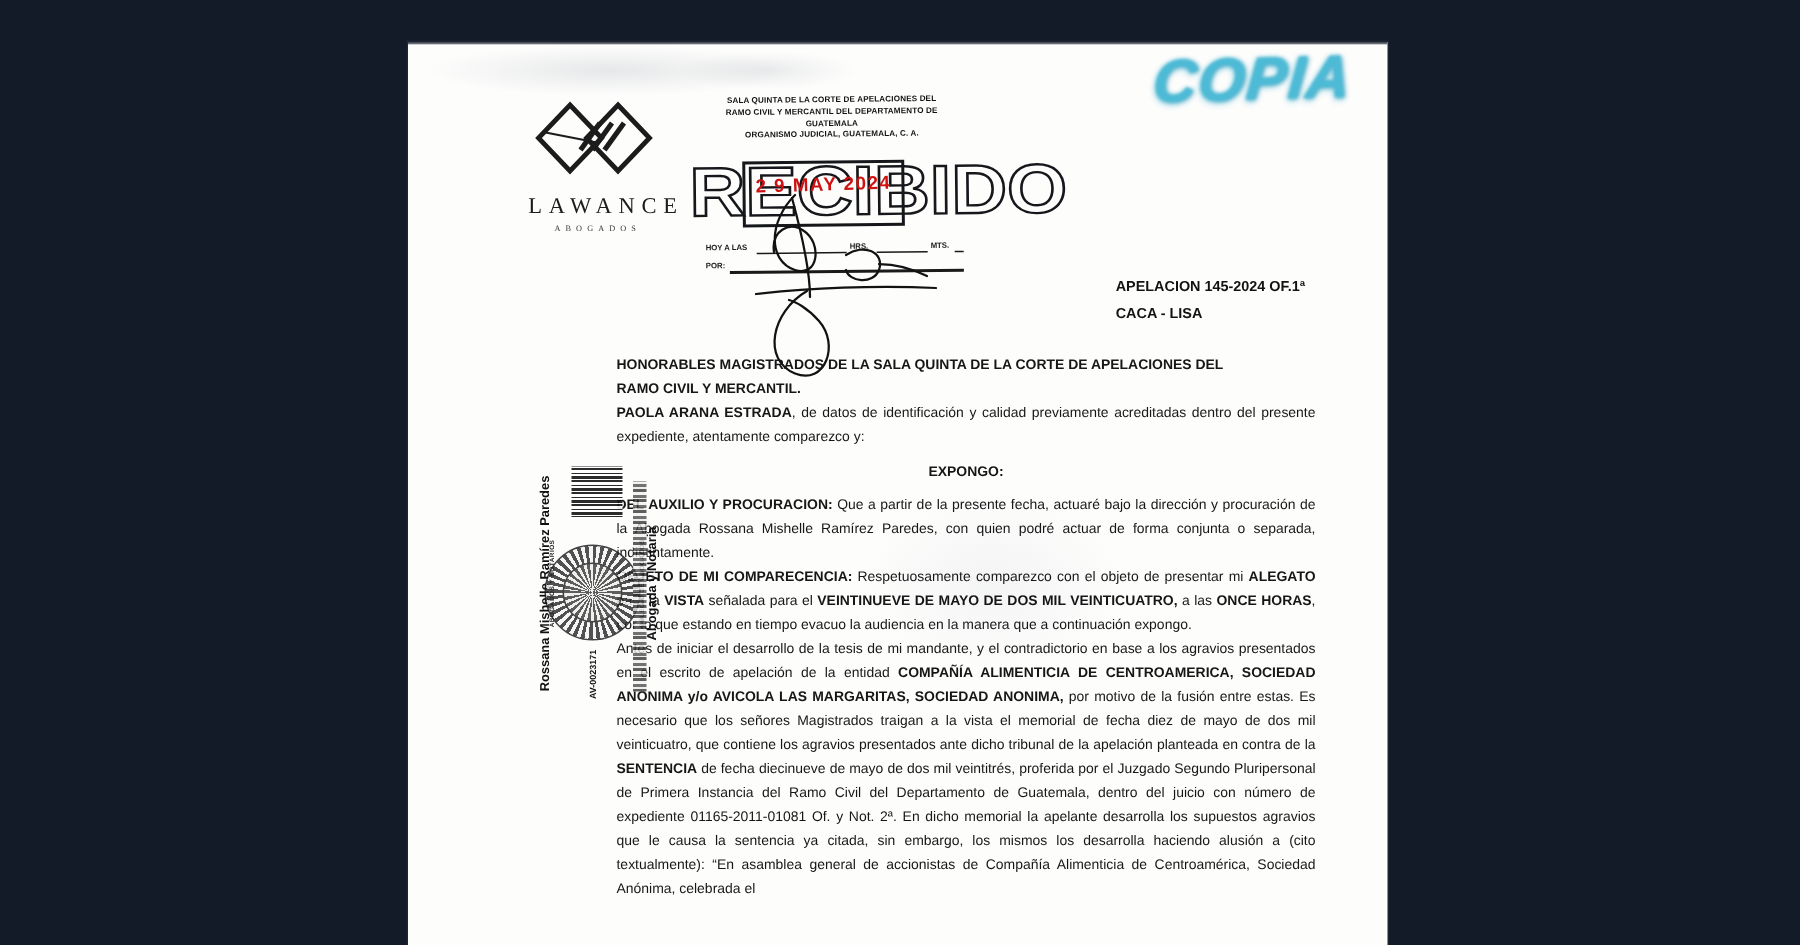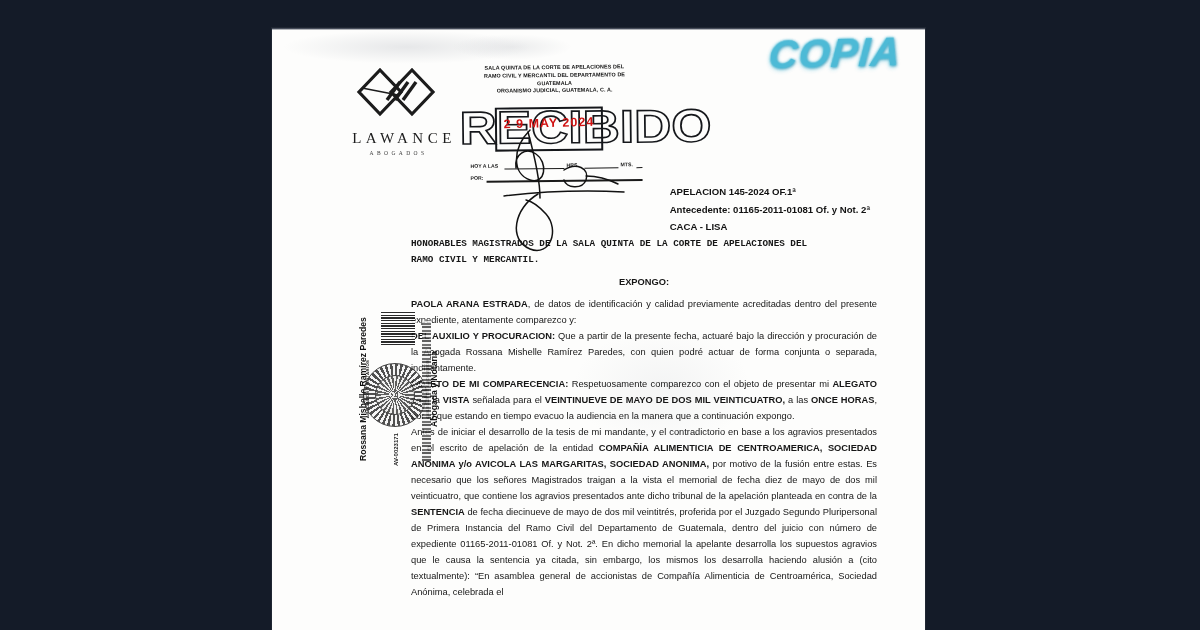--- a/index.html
+++ b/index.html
@@ -191,21 +191,21 @@
     left: 139px; top: 208px;
     width: 466px;
     color: #161616;
     font-family: "Liberation Sans", sans-serif;
     font-size: 9.3px;
     line-height: 1.72;
   }
   .p { margin: 0 0 0 0; text-align: justify; }
   .p.center { text-align: center; font-weight: bold; margin: 7px 0 6px 0; }
   .b { font-weight: bold; }
-  .ttl { font-weight: bold; font-family: Liberation Mono, monospace; }
+  .ttl { font-weight: bold; }
 
   
   #lawyer-seal {
     position: absolute;
     left: 46px; top: 330px;
     width: 160px; height: 62px;
     transform: rotate(-90deg);
     transform-origin: 50% 50%;
   }
   #lawyer-seal .seal-name {
@@ -342,30 +342,29 @@
       <path d="M60 44 C 66 66, 72 92, 72 110"></path>
       <path d="M96 82 C 108 74, 122 80, 118 92 C 114 102, 98 100, 96 92"></path>
       <path d="M118 88 C 130 88, 142 92, 150 96"></path>
       <path d="M36 108 C 70 104, 116 102, 156 104"></path>
       <path d="M70 106 C 46 120, 40 152, 62 161 C 82 169, 92 142, 78 126 C 70 117, 62 113, 58 112"></path>
     </g>
   </svg>
 
   <div id="head-right">
     <div>APELACION 145-2024 OF.1ª</div>
-    <div>Antecedente: 01165-2011-01081 Of. y Not. 2ª</div>
     <div>CACA - LISA</div>
   </div>
 
   <div id="body-text">
     <p class="p ttl">HONORABLES MAGISTRADOS DE LA SALA QUINTA DE LA CORTE DE APELACIONES DEL</p>
     <p class="p ttl">RAMO CIVIL Y MERCANTIL.</p>
+    <p class="p"><span class="b">PAOLA ARANA ESTRADA</span><span>, de  datos de identificación y calidad previamente acreditadas dentro del presente expediente, atentamente comparezco y:</span></p>
+
     <p class="p center">EXPONGO:</p>
-
-    <p class="p"><span class="b">PAOLA ARANA ESTRADA</span><span>, de  datos de identificación y calidad previamente acreditadas dentro del presente expediente, atentamente comparezco y:</span></p>
 
     <p class="p"><span class="b">DEL AUXILIO Y PROCURACION:</span><span> Que a partir de la presente fecha, actuaré bajo la dirección y procuración de la Abogada Rossana Mishelle Ramírez Paredes, con quien podré actuar de forma conjunta o separada, indistintamente.</span></p>
 
     <p class="p"><span class="b">OBJETO DE MI COMPARECENCIA:</span><span> Respetuosamente comparezco con el objeto de presentar mi </span><span class="b">ALEGATO</span><span> para la </span><span class="b">VISTA</span><span> señalada para el </span><span class="b">VEINTINUEVE DE MAYO DE DOS MIL VEINTICUATRO,</span><span> a las </span><span class="b">ONCE HORAS</span><span>, por lo que estando en tiempo evacuo la audiencia en la manera que a continuación expongo.</span></p>
 
 
     <p class="p"><span>Antes de iniciar el desarrollo de la tesis de mi mandante, y el contradictorio en base a los agravios presentados en el escrito de apelación de la entidad </span><span class="b">COMPAÑÍA ALIMENTICIA DE CENTROAMERICA, SOCIEDAD ANONIMA y/o AVICOLA LAS MARGARITAS, SOCIEDAD ANONIMA,</span><span> por motivo de la fusión entre estas. Es necesario que los señores Magistrados traigan a la vista el memorial de fecha diez de mayo de dos mil veinticuatro, que contiene los agravios presentados ante dicho tribunal de la apelación planteada en contra de la </span><span class="b">SENTENCIA</span><span> de fecha diecinueve de mayo de dos mil veintitrés, proferida por el Juzgado Segundo Pluripersonal de Primera Instancia del Ramo Civil del Departamento de Guatemala, dentro del juicio con número de expediente  01165-2011-01081 Of. y Not. 2ª.  En dicho memorial la apelante desarrolla los supuestos agravios que le causa la sentencia ya citada, sin embargo, los mismos los desarrolla haciendo alusión a (cito textualmente): “En asamblea general de accionistas de Compañía Alimenticia de Centroamérica, Sociedad Anónima, celebrada el</span></p>
   </div>
 
   <div id="lawyer-seal">

